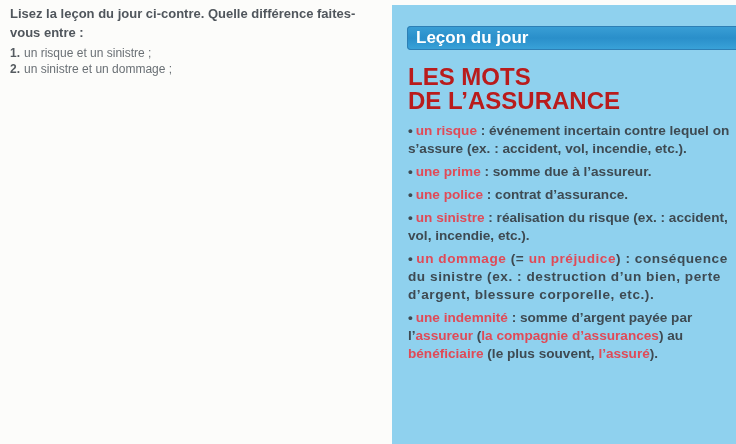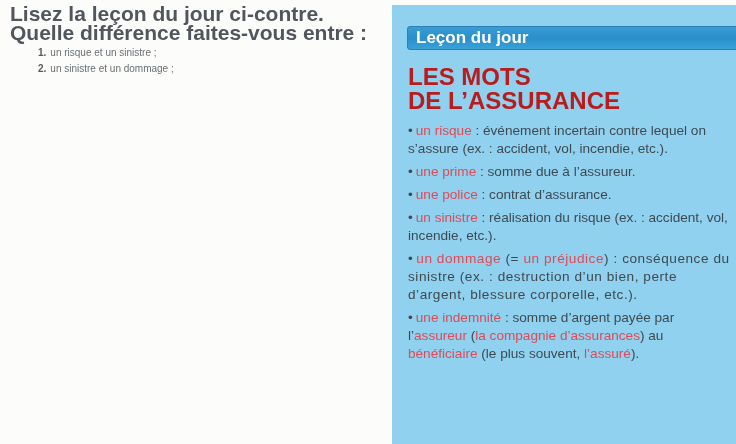--- a/index.html
+++ b/index.html
@@ -7,25 +7,25 @@
       width: 736px; height: 444px; overflow: hidden;
       background: #fcfcfa;
       font-family: "Liberation Sans", sans-serif;
       position: relative;
     }
     .exercise {
       position: absolute; left: 10px; top: 4px; width: 370px;
       color: #555b60;
     }
     .exercise .prompt {
-      font-weight: bold; font-size: 21px; line-height: 19px;
+      font-weight: bold; font-size: 13px; line-height: 19px;
       color: #50565c; margin: 0 0 3px 0;
     }
     .exercise ol { list-style: none; margin: 0; padding: 0; }
-    .exercise li { font-size: 10px; line-height: 16px; color: #6a7075; margin-left: 28px; }
+    .exercise li { font-size: 12px; line-height: 16px; color: #6a7075; }
     .exercise li .num { font-weight: bold; color: #555b60; margin-right: 4px; }
 
     .lesson {
       position: absolute; left: 392px; top: 5px; width: 344px; height: 439px;
       background: #8fd1ee;
     }
     .lesson-header {
       position: absolute; left: 15px; top: 21px; width: 364px; height: 24px;
       border-radius: 4px;
       background: linear-gradient(to bottom, #3a9fd6 0%, #2a8fca 50%, #3aa3d9 100%);
@@ -41,21 +41,21 @@
     }
     .lesson-title {
       position: absolute; left: 16px; top: 60px;
       color: #b91c1c; font-weight: bold; font-size: 24px; line-height: 24px;
       margin: 0;
     }
     .defs {
       position: absolute; left: 16px; top: 117px; width: 325px;
       font-size: 13.6px; line-height: 18px; color: #3e4a52;
     }
-    .def { margin: 0 0 5px 0; }
+    .def { margin: 0 0 5px 0; font-weight: bold; }
     .def .term { color: #e04a57; }
     .def .bullet { color: #3e4a52; margin-right: 3px; }
     .def.wide { letter-spacing: 0.55px; }
   </style>
 </head>
 <body>
 
 <div class="exercise">
   <p class="prompt">Lisez la leçon du jour ci-contre. Quelle différence faites-vous entre :</p>
   <ol>

